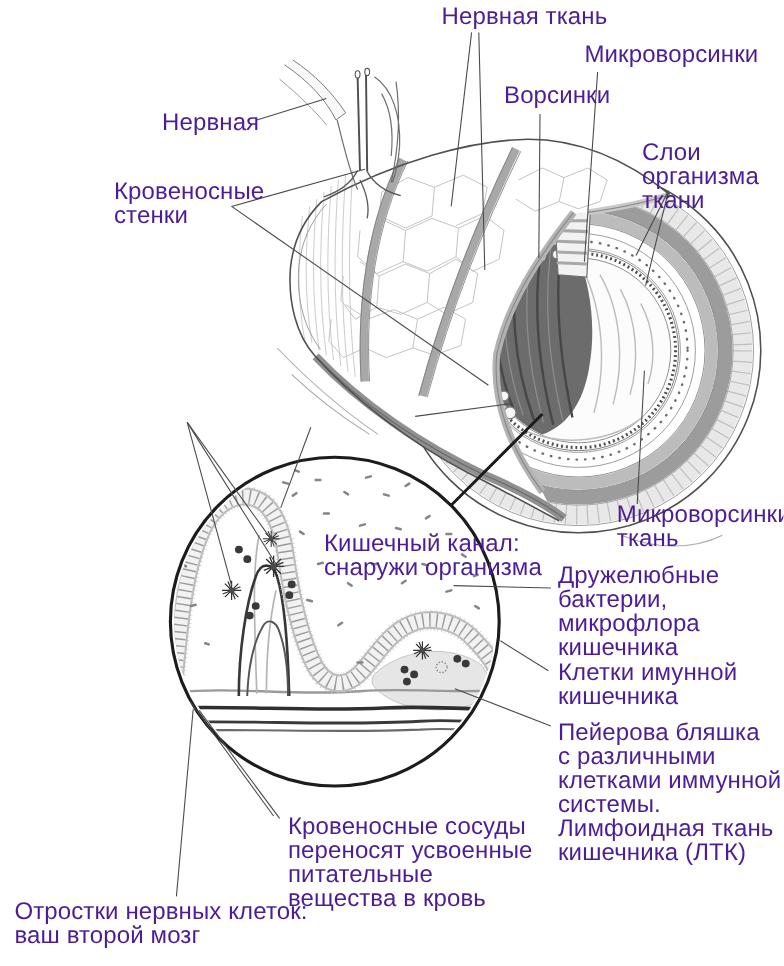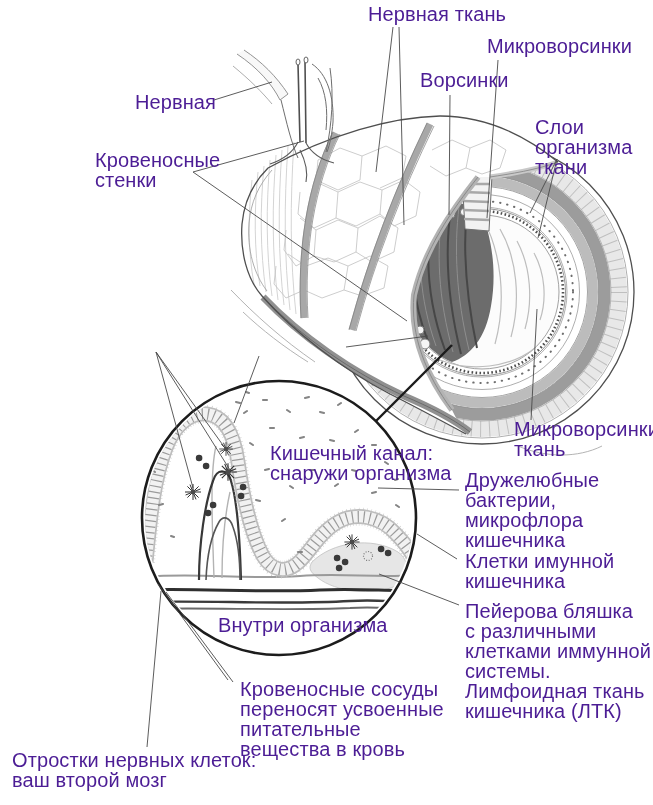--- a/index.html
+++ b/index.html
@@ -199,21 +199,20 @@
 <div class="lbl" style="left:465px;top:551px">Клетки имунной
 кишечника</div>
 <div class="lbl" style="left:465px;top:601px">Пейерова бляшка
 с различными
 клетками иммунной
 системы.
 Лимфоидная ткань
 кишечника (ЛТК)</div>
 <div class="lbl" style="left:270px;top:443px">Кишечный канал:
 снаружи организма</div>
-<div class="lbl" style="left:218px;top:615px">Внутри организма</div>
 <div class="lbl" style="left:240px;top:679px">Кровеносные сосуды
 переносят усвоенные
 питательные
 вещества в кровь</div>
 <div class="lbl" style="left:12px;top:750px">Отростки нервных клеток:
 ваш второй мозг</div>
 
 </div>
 
 </body></html>

